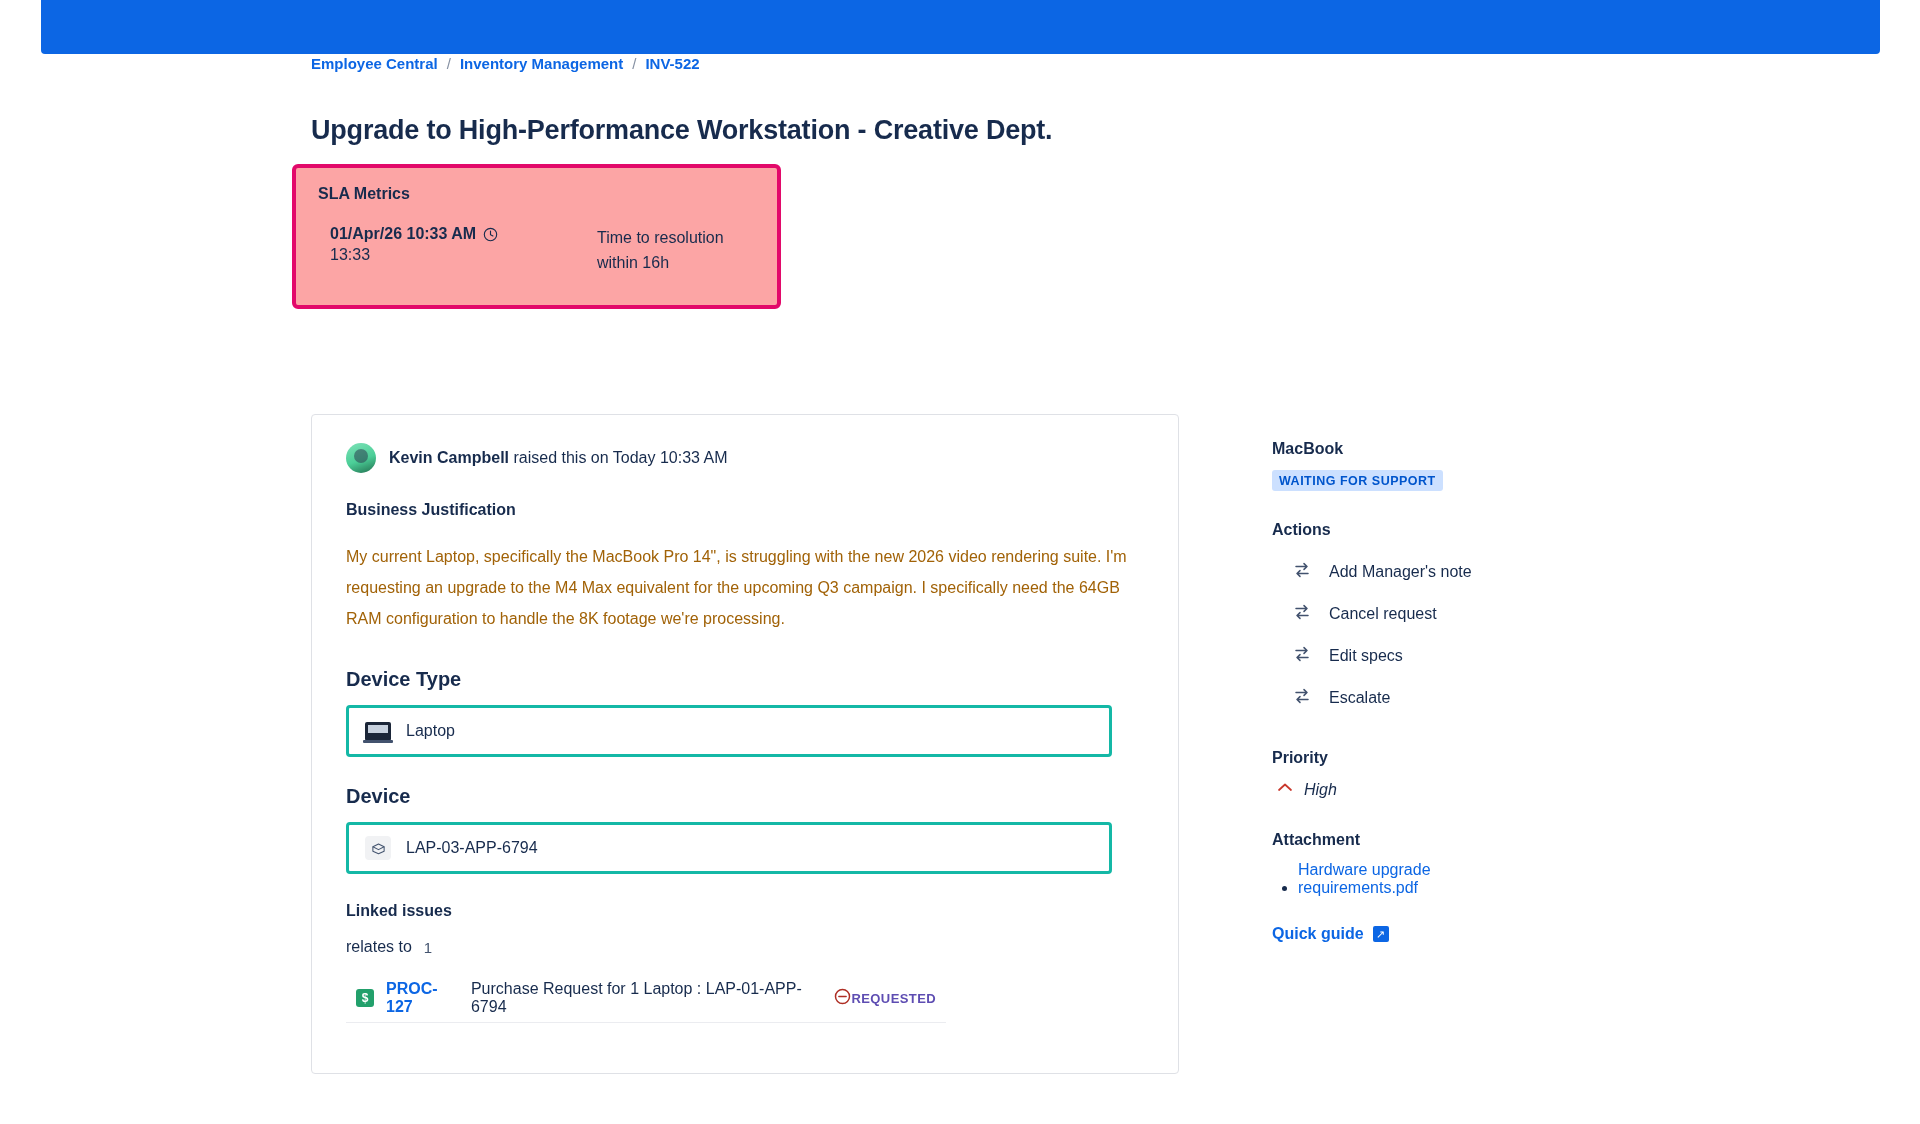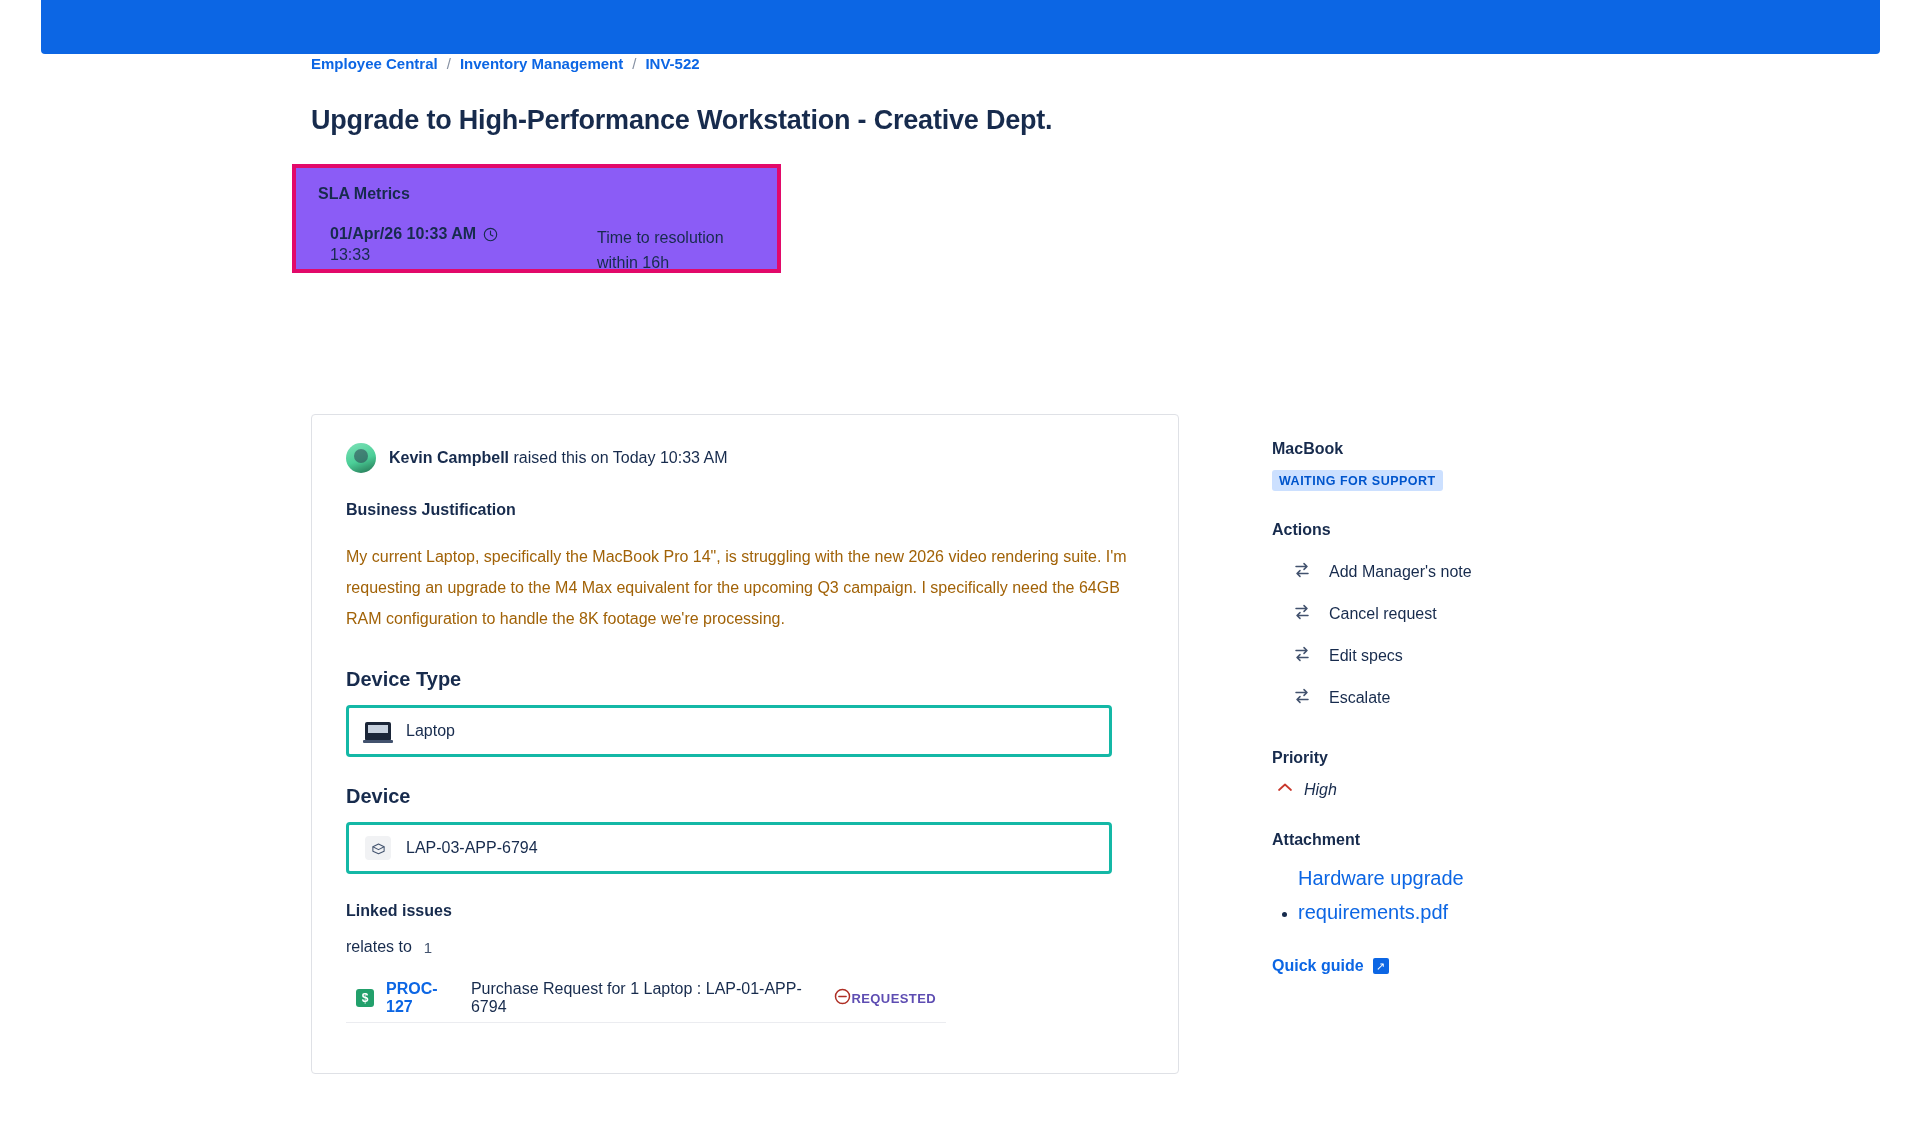--- a/index.html
+++ b/index.html
@@ -46,38 +46,38 @@
   }
   .breadcrumb .sep {
     color: #8590a2;
     margin: 0 9px;
     font-weight: 400;
   }
 
   .page-title {
     position: absolute;
     left: 311px;
-    top: 85px;
+    top: 95px;
     font-size: 27px;
     line-height: 34px;
     font-weight: bold;
     color: #172b4d;
     letter-spacing: -0.2px;
   }
 
   
   .sla-card {
     position: absolute;
     left: 292px;
     top: 164px;
     width: 489px;
-    height: 109px;
+    height: 145px;
     border: 4px solid #e2096a;
-    border-radius: 0;
-    background: #8b5cf6;
+    border-radius: 6px;
+    background: #fca5a5;
     padding: 17px 22px 0 22px;
   }
   .sla-title {
     font-size: 16px;
     font-weight: bold;
     color: #172b4d;
     margin: 0 0 22px 0;
   }
   .sla-row {
     display: flex;
@@ -325,22 +325,22 @@
   .priority-label { font-size: 16px; color: #172b4d; }
   .attach-list {
     margin: 10px 0 0 0;
     padding-left: 26px;
   }
   .attach-list li {
     color: #172b4d;
   }
   .attach-list a {
     color: #0c66e4;
-    font-size: 20px;
-    line-height: 34px;
+    font-size: 16px;
+    line-height: 18px;
     text-decoration: none;
     display: inline-block;
     max-width: 180px;
   }
   .quick-guide {
     margin-top: 28px;
     display: flex;
     align-items: center;
     gap: 9px;
   }

